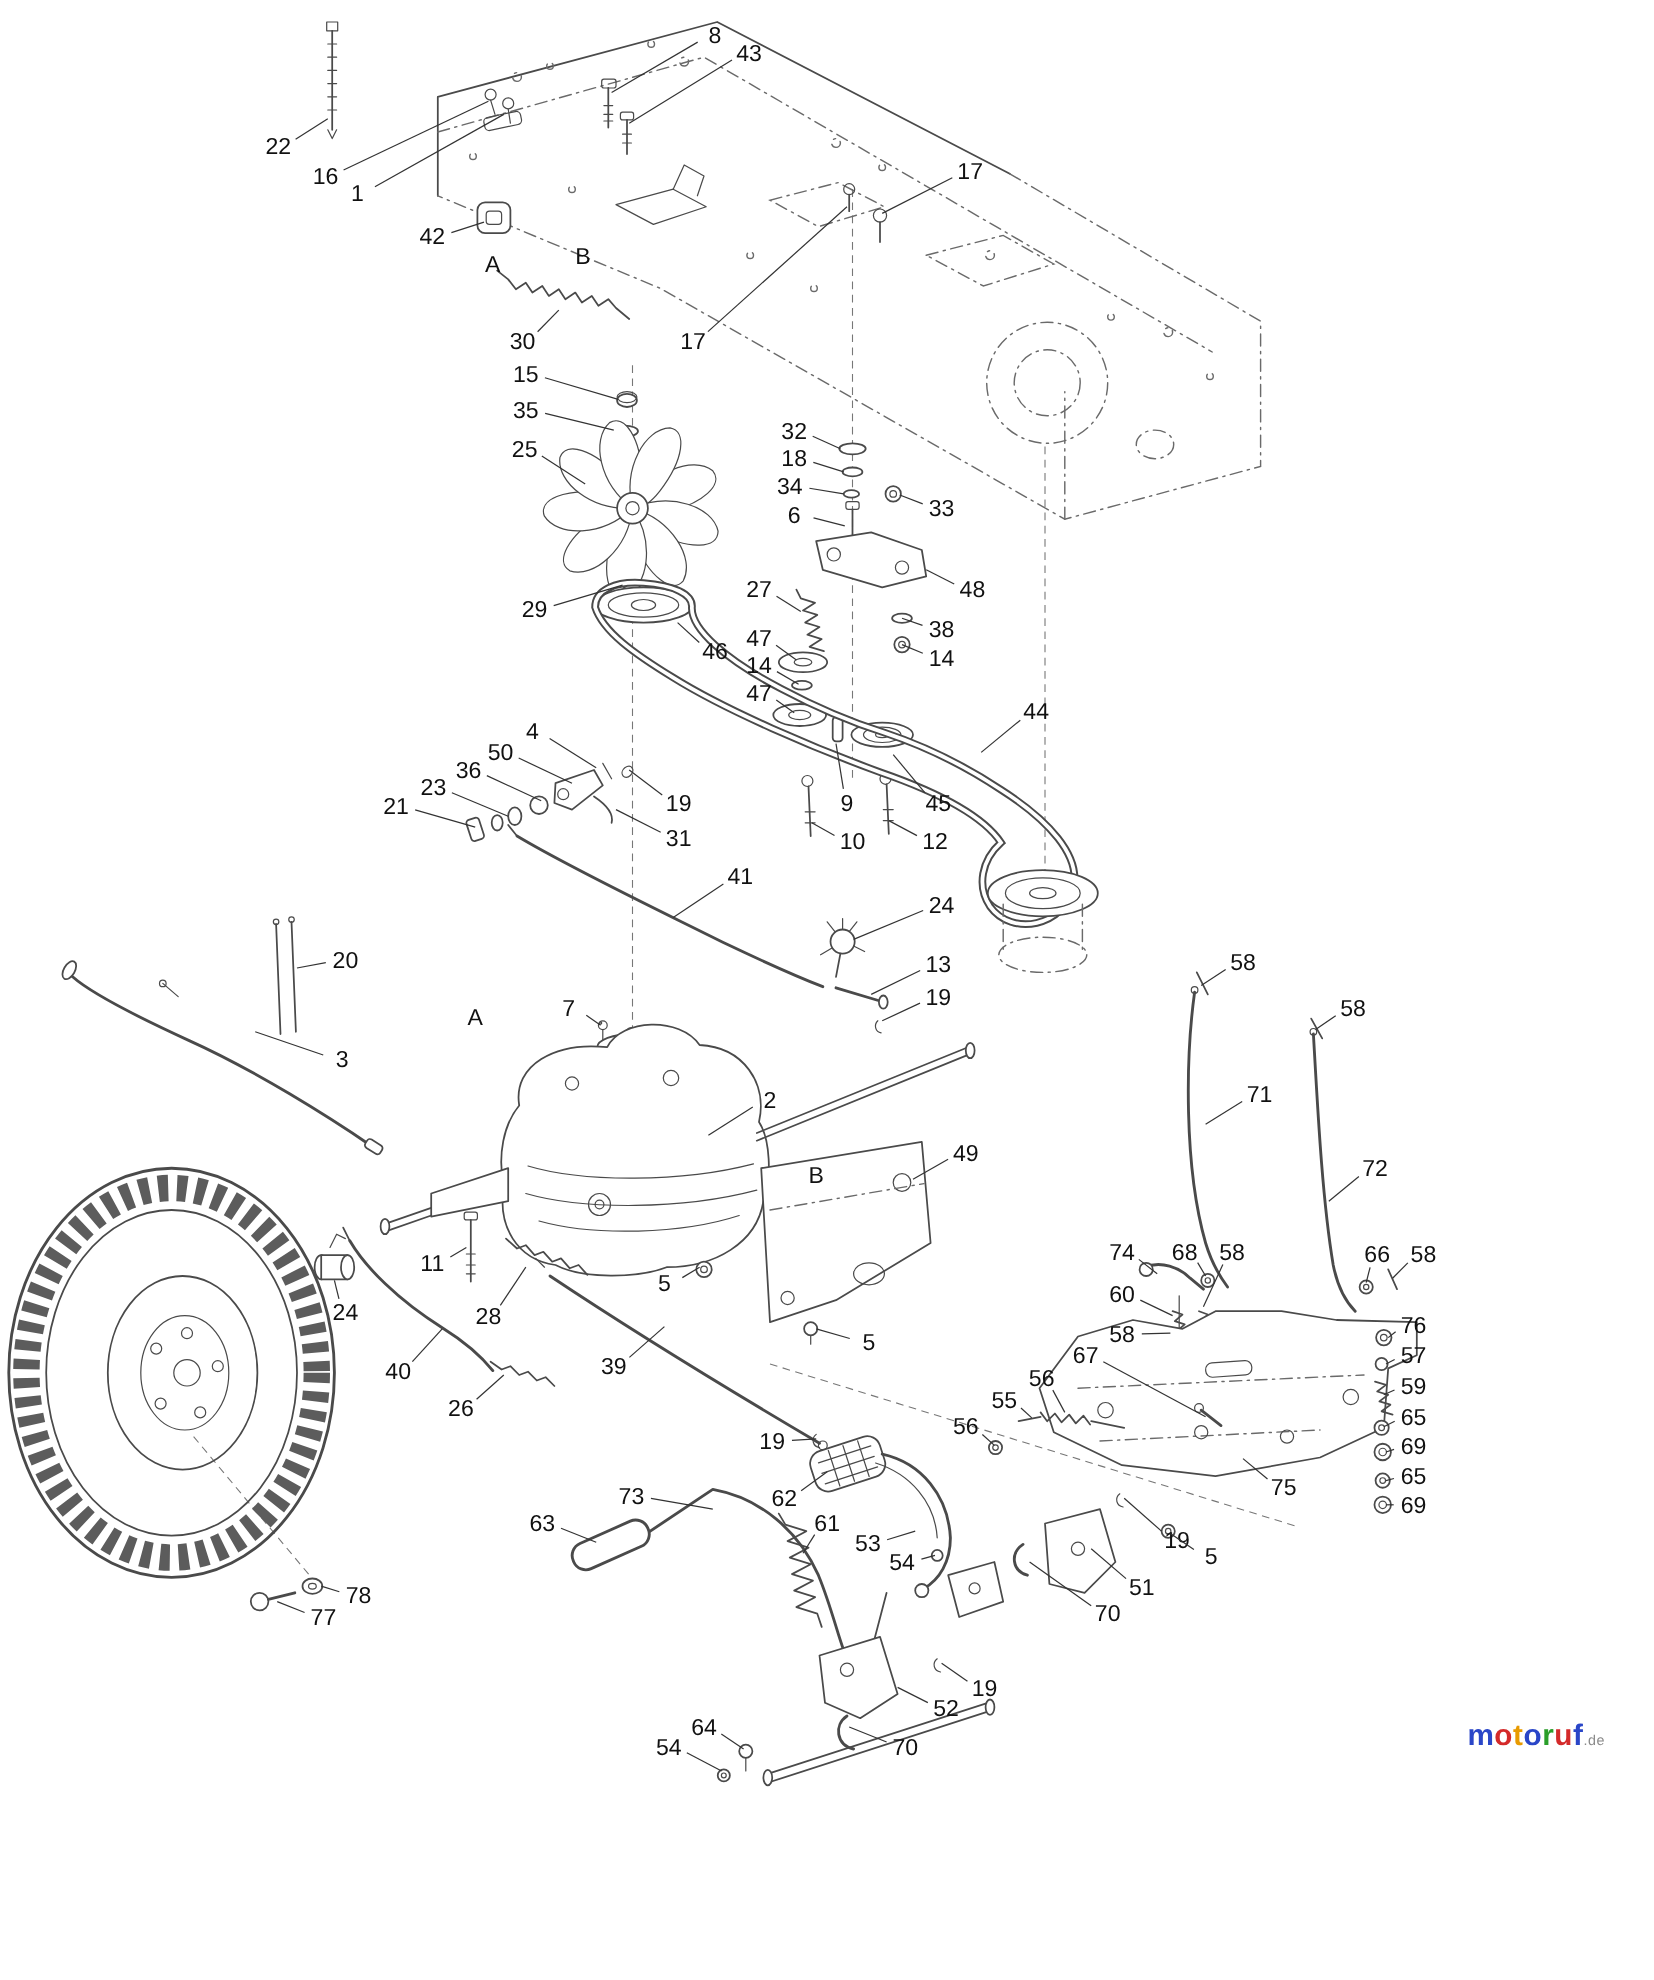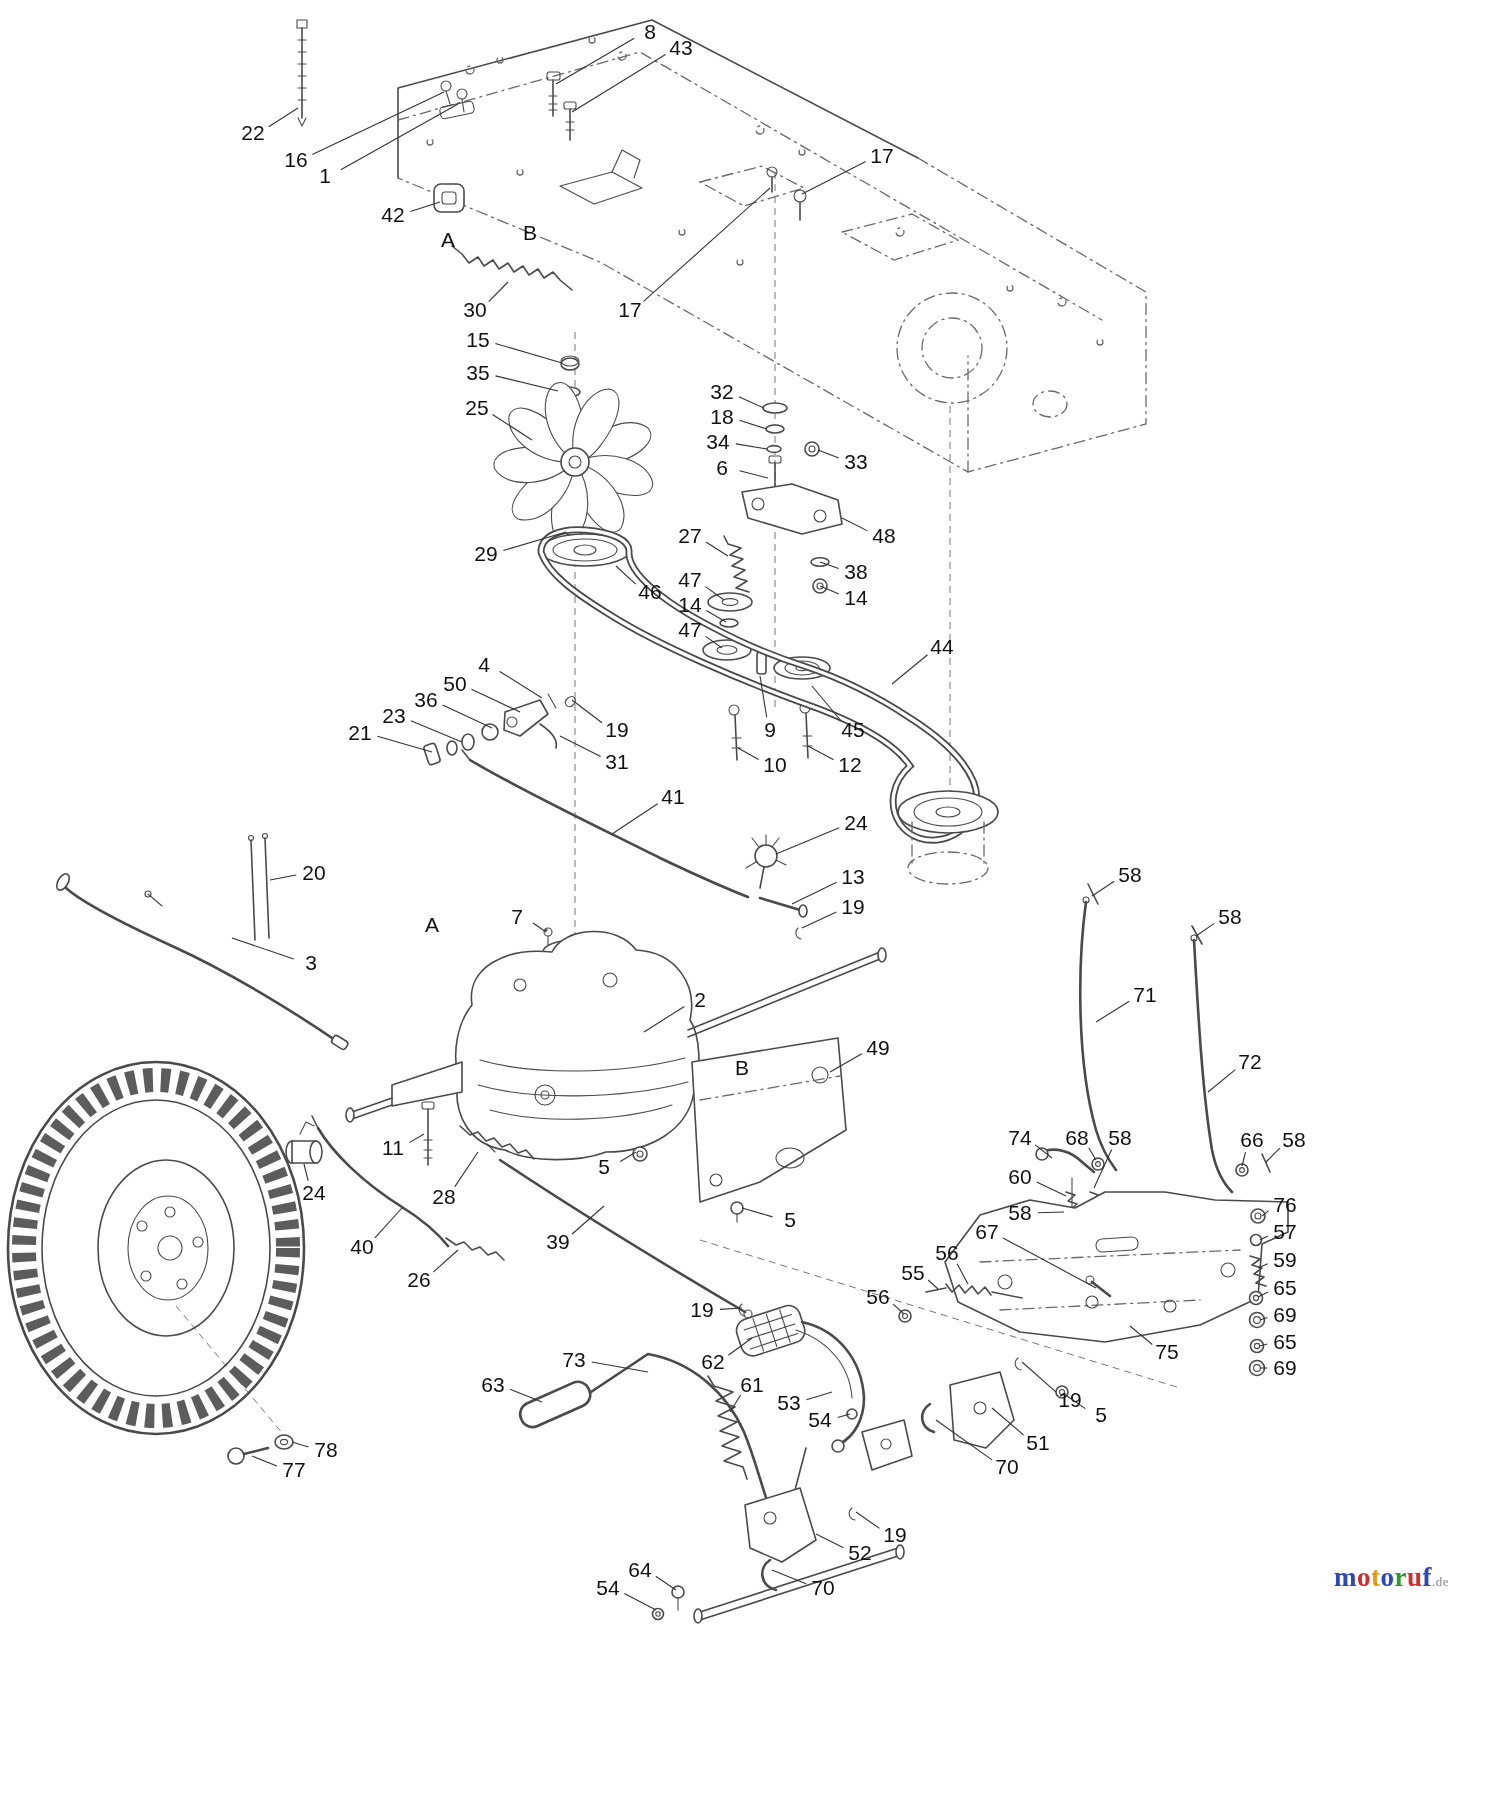--- a/index.html
+++ b/index.html
@@ -12,21 +12,21 @@
   .ln{stroke:var(--line);fill:none;stroke-width:1.6;stroke-linecap:round;stroke-linejoin:round;}
   .thn{stroke-width:1.1;}
   .thk{stroke-width:2.6;}
   .gh{stroke:var(--ghost);fill:none;stroke-width:1.3;stroke-dasharray:11 5 2 5;stroke-linecap:round;}
   .ctr{stroke:#777;fill:none;stroke-width:1;stroke-dasharray:7 5;}
   .fillw{fill:#fff;}
   .belt{stroke:#4a4a4a;fill:none;stroke-width:7;}
   .beltin{stroke:#fff;fill:none;stroke-width:3.4;}
   .callout{font:21px "Liberation Sans",sans-serif;fill:var(--callout);text-anchor:middle;}
   .leader{stroke:var(--leader);stroke-width:1.1;}
-  .watermark{position:absolute;left:1334px;top:1562px;font-family:Liberation Serif, serif;
+  .watermark{position:absolute;left:1334px;top:1562px;font-family:Liberation Sans, sans-serif;
              font-weight:bold;font-size:27px;letter-spacing:0.5px;}
   .watermark .wm-suffix{font-size:13px;font-weight:normal;vertical-align:baseline;}
 </style>
 </head>
 <body>
 
 <div class="page">
 <svg id="diagram-svg" width="1504" height="1800" viewBox="0 0 1504 1800">
   <defs>
     <path id="fanblade" d="M575 462 C592 428 630 414 648 428 C658 440 640 458 604 466 C590 469 580 467 575 462 Z"></path>

